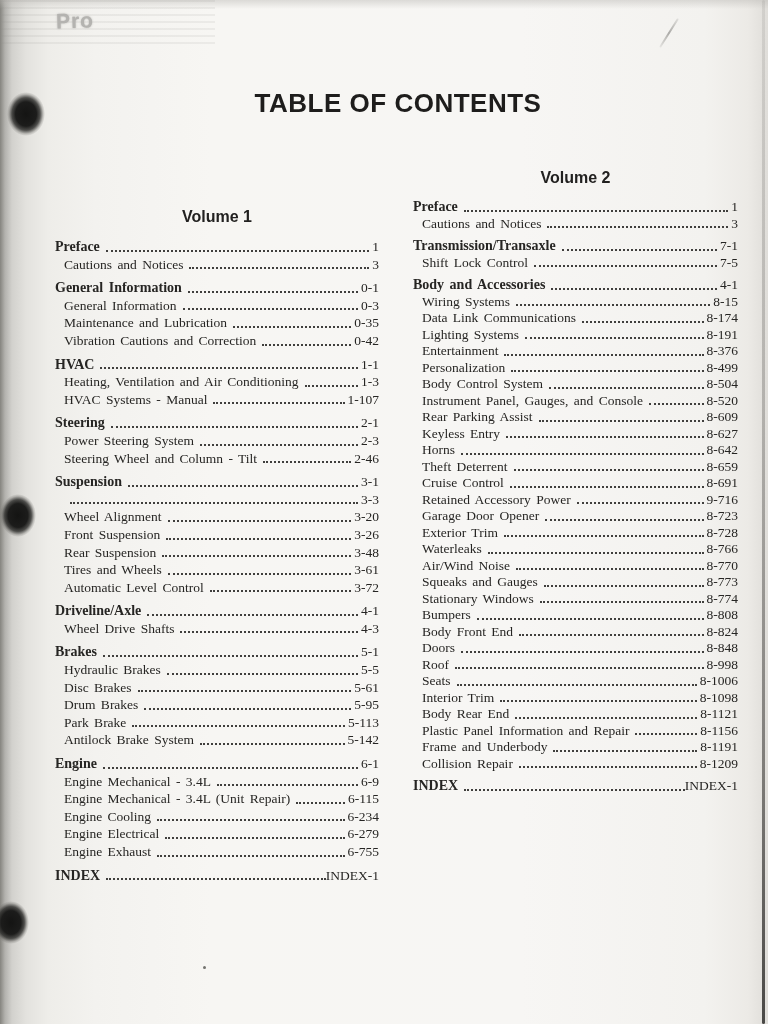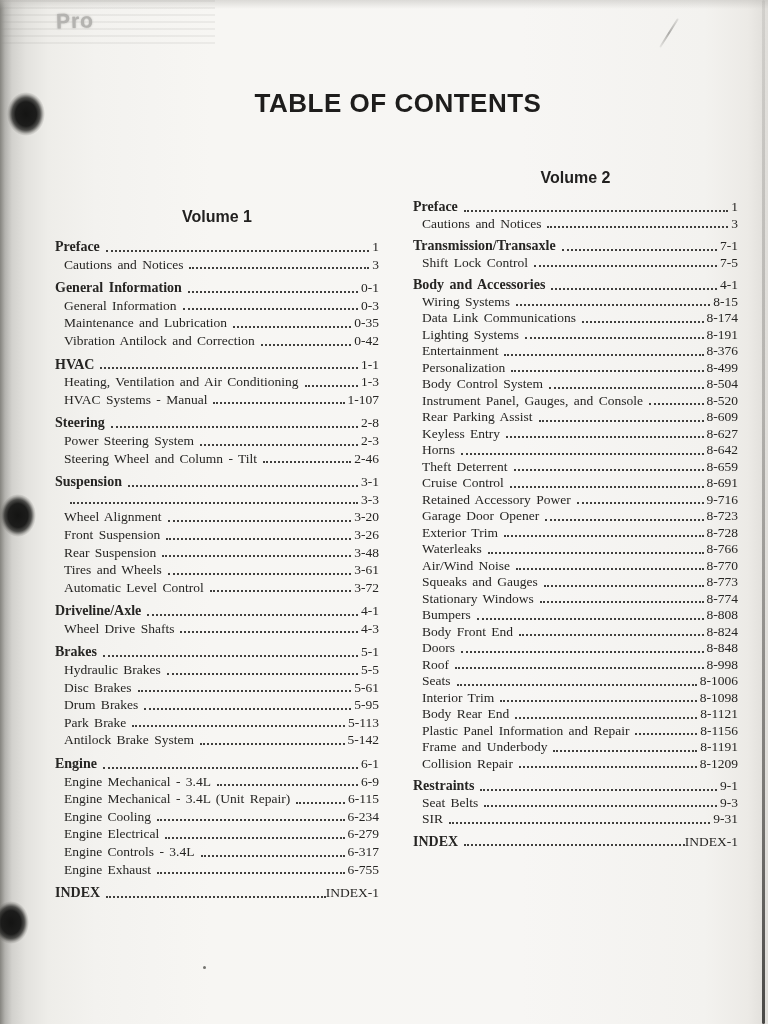--- a/index.html
+++ b/index.html
@@ -161,21 +161,21 @@
             <span class="toc-label">General Information</span>
             <span class="toc-dots"></span>
             <span class="toc-page">0-3</span>
           </div>
           <div class="toc-row sub">
             <span class="toc-label">Maintenance and Lubrication</span>
             <span class="toc-dots"></span>
             <span class="toc-page">0-35</span>
           </div>
           <div class="toc-row sub">
-            <span class="toc-label">Vibration Antilock and Correction</span>
+            <span class="toc-label">Vibration Cautions and Correction</span>
             <span class="toc-dots"></span>
             <span class="toc-page">0-42</span>
           </div>
         </div>
         <div class="toc-section">
           <div class="toc-row bold">
             <span class="toc-label">HVAC</span>
             <span class="toc-dots"></span>
             <span class="toc-page">1-1</span>
           </div>
@@ -187,21 +187,21 @@
           <div class="toc-row sub">
             <span class="toc-label">HVAC Systems - Manual</span>
             <span class="toc-dots"></span>
             <span class="toc-page">1-107</span>
           </div>
         </div>
         <div class="toc-section">
           <div class="toc-row bold">
             <span class="toc-label">Steering</span>
             <span class="toc-dots"></span>
-            <span class="toc-page">2-8</span>
+            <span class="toc-page">2-1</span>
           </div>
           <div class="toc-row sub">
             <span class="toc-label">Power Steering System</span>
             <span class="toc-dots"></span>
             <span class="toc-page">2-3</span>
           </div>
           <div class="toc-row sub">
             <span class="toc-label">Steering Wheel and Column - Tilt</span>
             <span class="toc-dots"></span>
             <span class="toc-page">2-46</span>
@@ -305,25 +305,20 @@
           </div>
           <div class="toc-row sub">
             <span class="toc-label">Engine Cooling</span>
             <span class="toc-dots"></span>
             <span class="toc-page">6-234</span>
           </div>
           <div class="toc-row sub">
             <span class="toc-label">Engine Electrical</span>
             <span class="toc-dots"></span>
             <span class="toc-page">6-279</span>
-          </div>
-          <div class="toc-row sub">
-            <span class="toc-label">Engine Controls - 3.4L</span>
-            <span class="toc-dots"></span>
-            <span class="toc-page">6-317</span>
           </div>
           <div class="toc-row sub">
             <span class="toc-label">Engine Exhaust</span>
             <span class="toc-dots"></span>
             <span class="toc-page">6-755</span>
           </div>
         </div>
         <div class="toc-section">
           <div class="toc-row bold index-row">
             <span class="toc-label">INDEX</span>
@@ -504,37 +499,20 @@
             <span class="toc-dots"></span>
             <span class="toc-page">8-1191</span>
           </div>
           <div class="toc-row sub">
             <span class="toc-label">Collision Repair</span>
             <span class="toc-dots"></span>
             <span class="toc-page">8-1209</span>
           </div>
         </div>
         <div class="toc-section">
-          <div class="toc-row bold">
-            <span class="toc-label">Restraints</span>
-            <span class="toc-dots"></span>
-            <span class="toc-page">9-1</span>
-          </div>
-          <div class="toc-row sub">
-            <span class="toc-label">Seat Belts</span>
-            <span class="toc-dots"></span>
-            <span class="toc-page">9-3</span>
-          </div>
-          <div class="toc-row sub">
-            <span class="toc-label">SIR</span>
-            <span class="toc-dots"></span>
-            <span class="toc-page">9-31</span>
-          </div>
-        </div>
-        <div class="toc-section">
           <div class="toc-row bold index-row">
             <span class="toc-label">INDEX</span>
             <span class="toc-dots"></span>
             <span class="toc-page">INDEX-1</span>
           </div>
         </div>
       </div>
     </div>
 </div>
 

